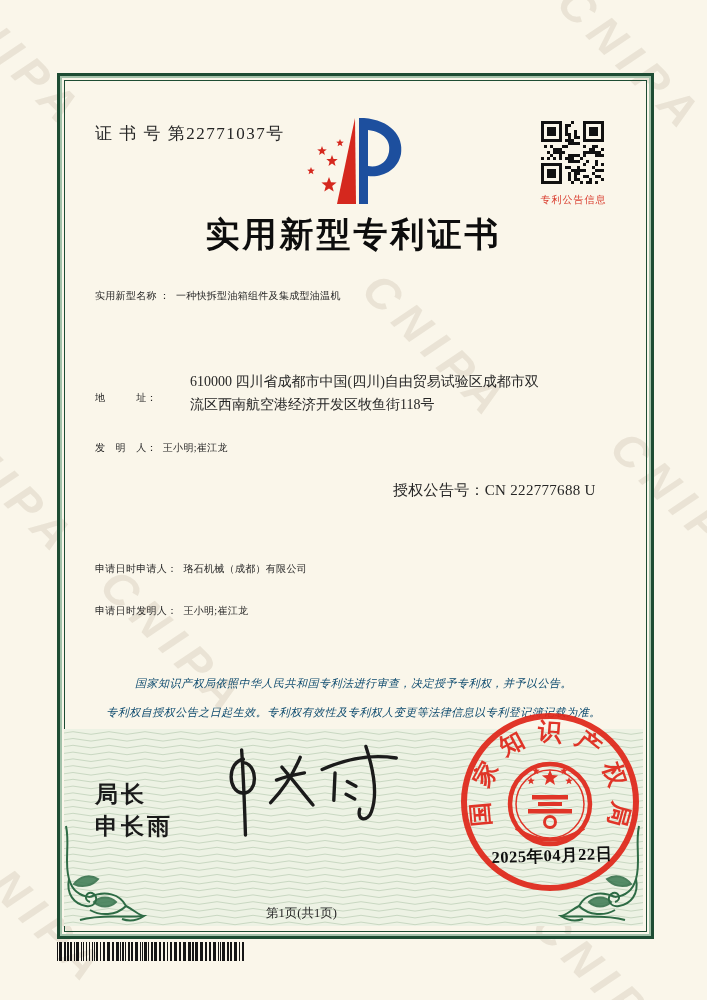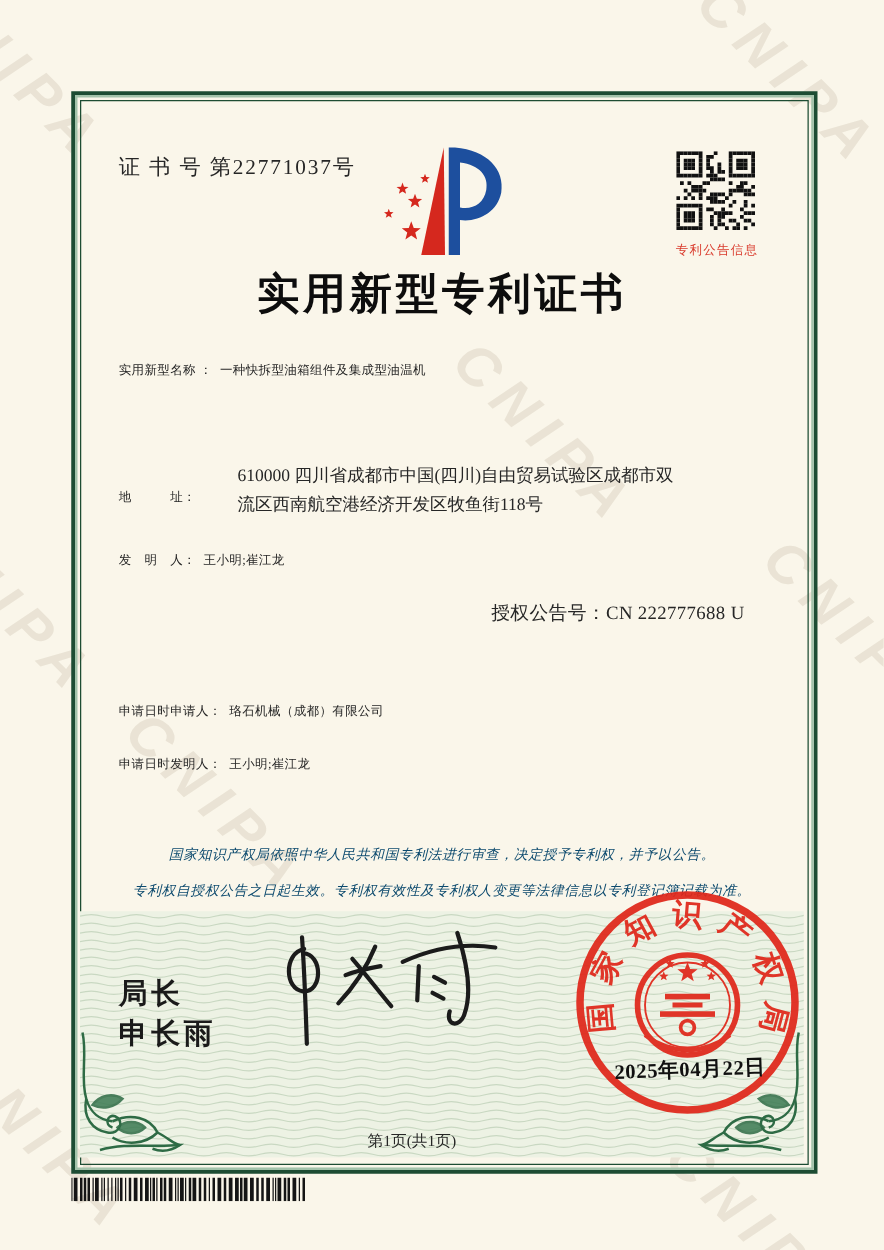--- a/index.html
+++ b/index.html
@@ -39,21 +39,21 @@
         transform:rotate(-4deg);}
   
   .seal{position:absolute;left:452px;top:712px;width:196px;height:186px;z-index:4;opacity:0.93;}
   .seal-date{position:absolute;left:462px;top:845px;width:180px;text-align:center;font-size:16.5px;
              font-weight:bold;color:#101010;z-index:5;transform:rotate(-2deg);letter-spacing:0.5px;}
   
   .flourish{position:absolute;width:95px;height:105px;z-index:3;}
   .flourish.left{left:60px;top:824px;}
   .flourish.right{left:550px;top:824px;transform:scaleX(-1);}
   
-  .footer{position:absolute;left:0;top:905px;width:603px;text-align:center;font-size:12.5px;z-index:3;padding-left:28px;}
+  .footer{position:absolute;left:0;top:905px;width:603px;text-align:center;font-size:12.5px;z-index:3;}
   .barcode{position:absolute;left:57px;top:942px;width:192px;height:19px;z-index:2;}
 </style>
 </head>
 <body>
 
 <div class="page">
 
   <div class="wm" style="left:-35px;top:-30px">CNIPA</div>
   <div class="wm" style="left:585px;top:-25px">CNIPA</div>
   <div class="wm" style="left:-42px;top:398px">CNIPA</div>

